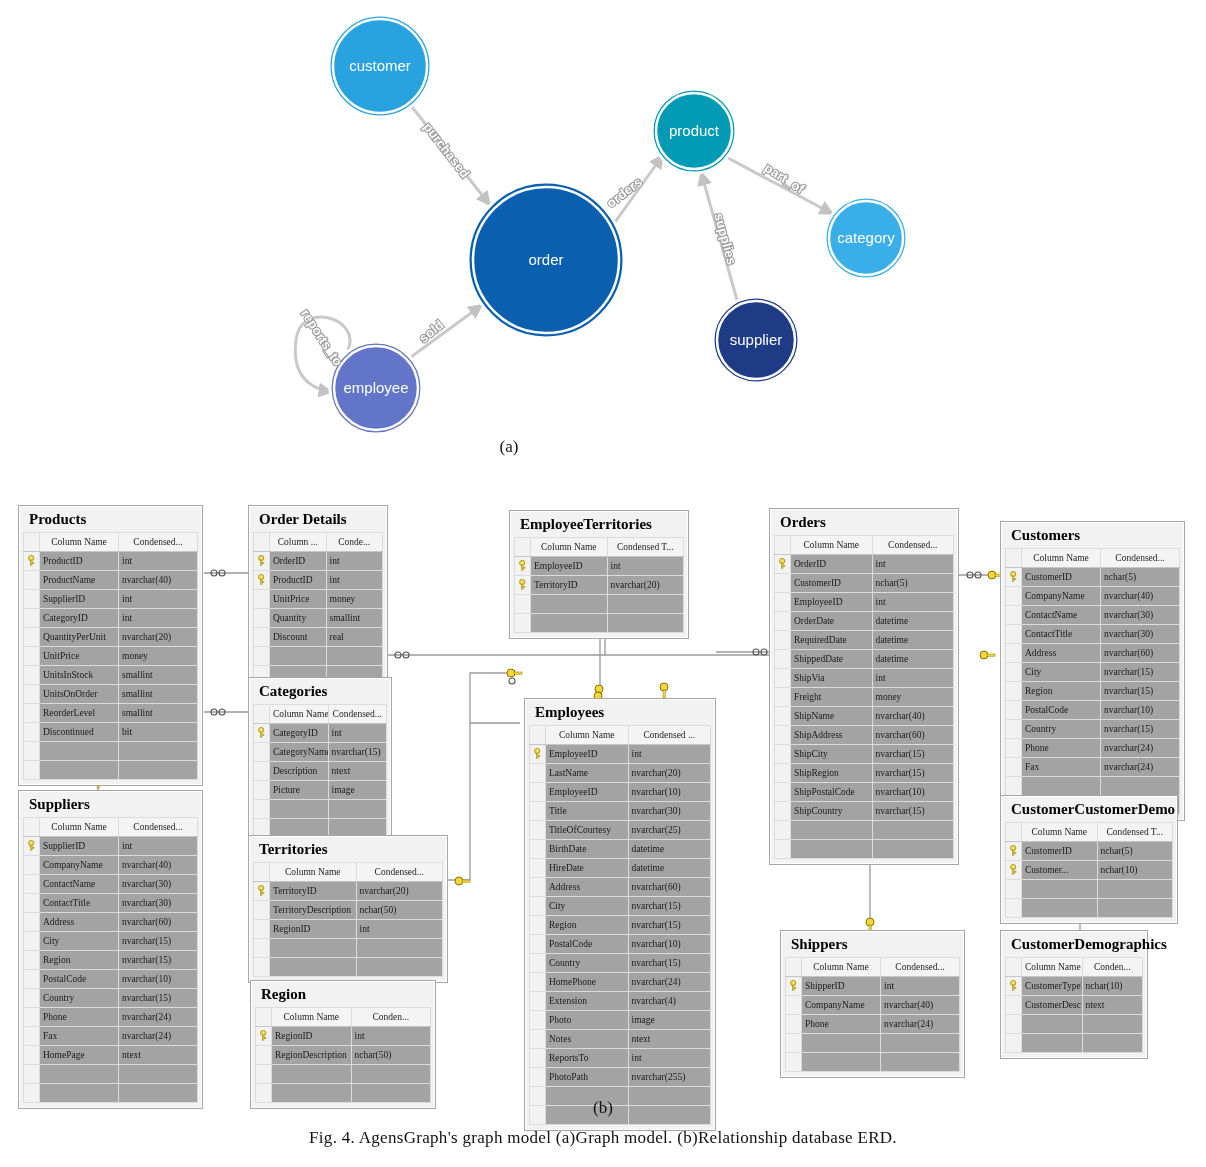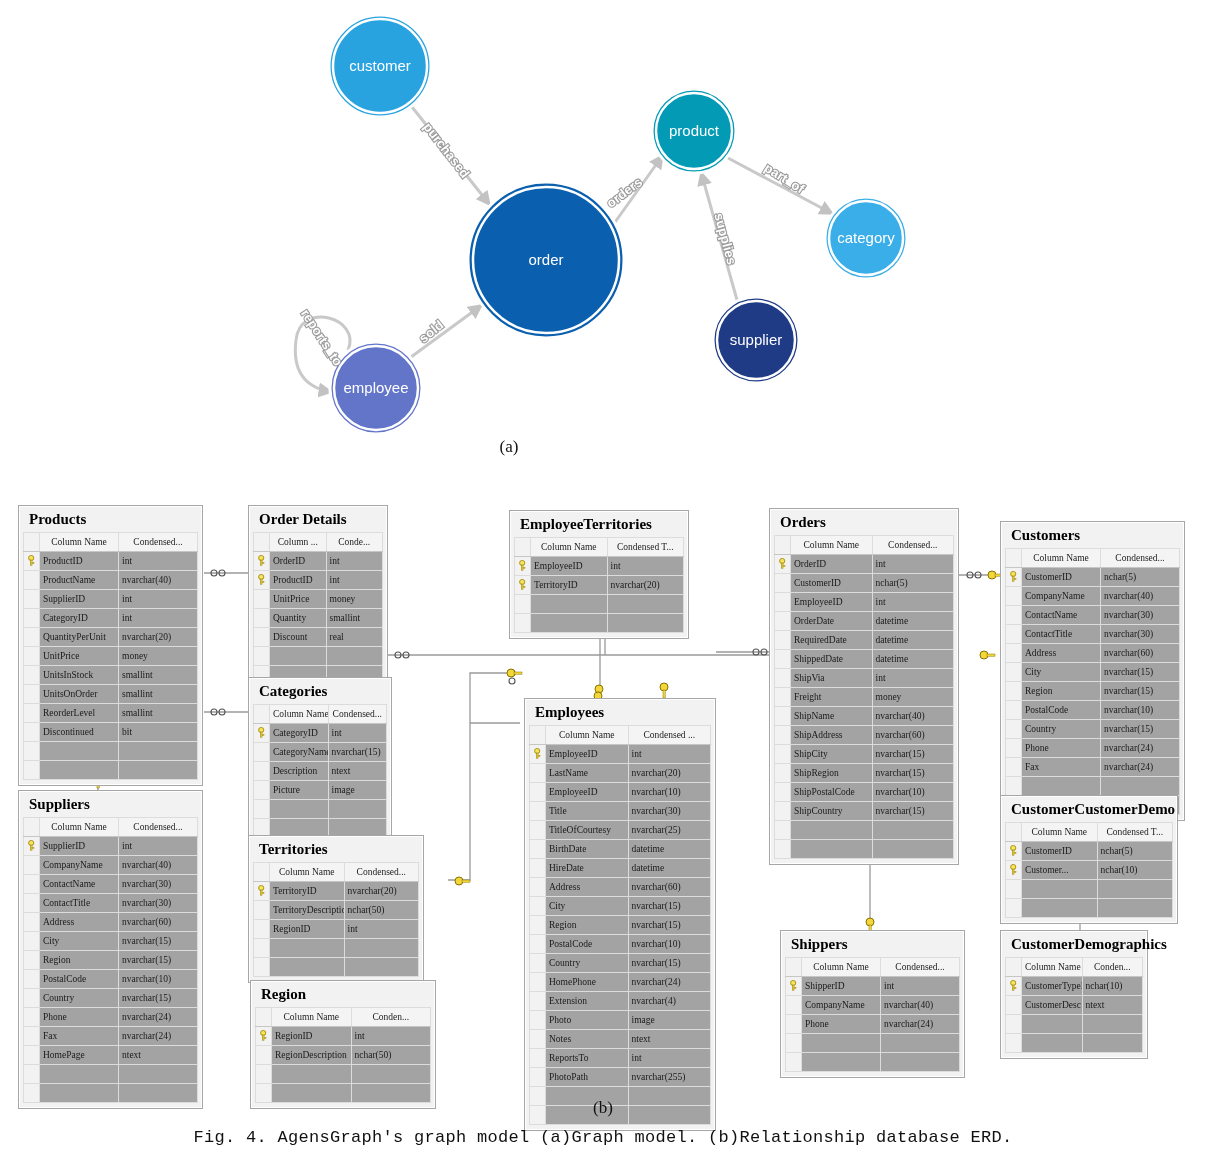--- a/index.html
+++ b/index.html
@@ -118,21 +118,21 @@
     text-align: center;
   }
   .erd-grid td.empty-row { height: 16px; }
   svg.keysvg { vertical-align: middle; }
 
   .caption {
     position: absolute;
     left: 0; top: 1128px;
     width: 1206px;
     text-align: center;
-    font-family: Liberation Mono, monospace;
+    font-family: Liberation Serif, serif;
     font-size: 17px;
     color: #111;
     letter-spacing: 0.3px;
   }
 </style>
 </head>
 <body>
 
 <div id="graph-panel">
   <svg id="graph-svg" width="1206" height="470">
@@ -926,21 +926,21 @@
               <td></td>
             </tr>
             <tr>
               <td class="key-col empty-row"></td>
               <td class="empty-row"></td>
               <td class="empty-row"></td>
             </tr>
           </tbody>
         </table>
       </div>
-      <div class="erd-table" style="left: 248px; top: 355px; width: 176px;">
+      <div class="erd-table" style="left: 248px; top: 355px; width: 200px;">
         <div class="erd-title">Territories</div>
         <table class="erd-grid">
           <thead>
             <tr>
               <th class="key-col"></th>
               <th>Column Name</th>
               <th>Condensed...</th>
             </tr>
           </thead>
           <tbody>

